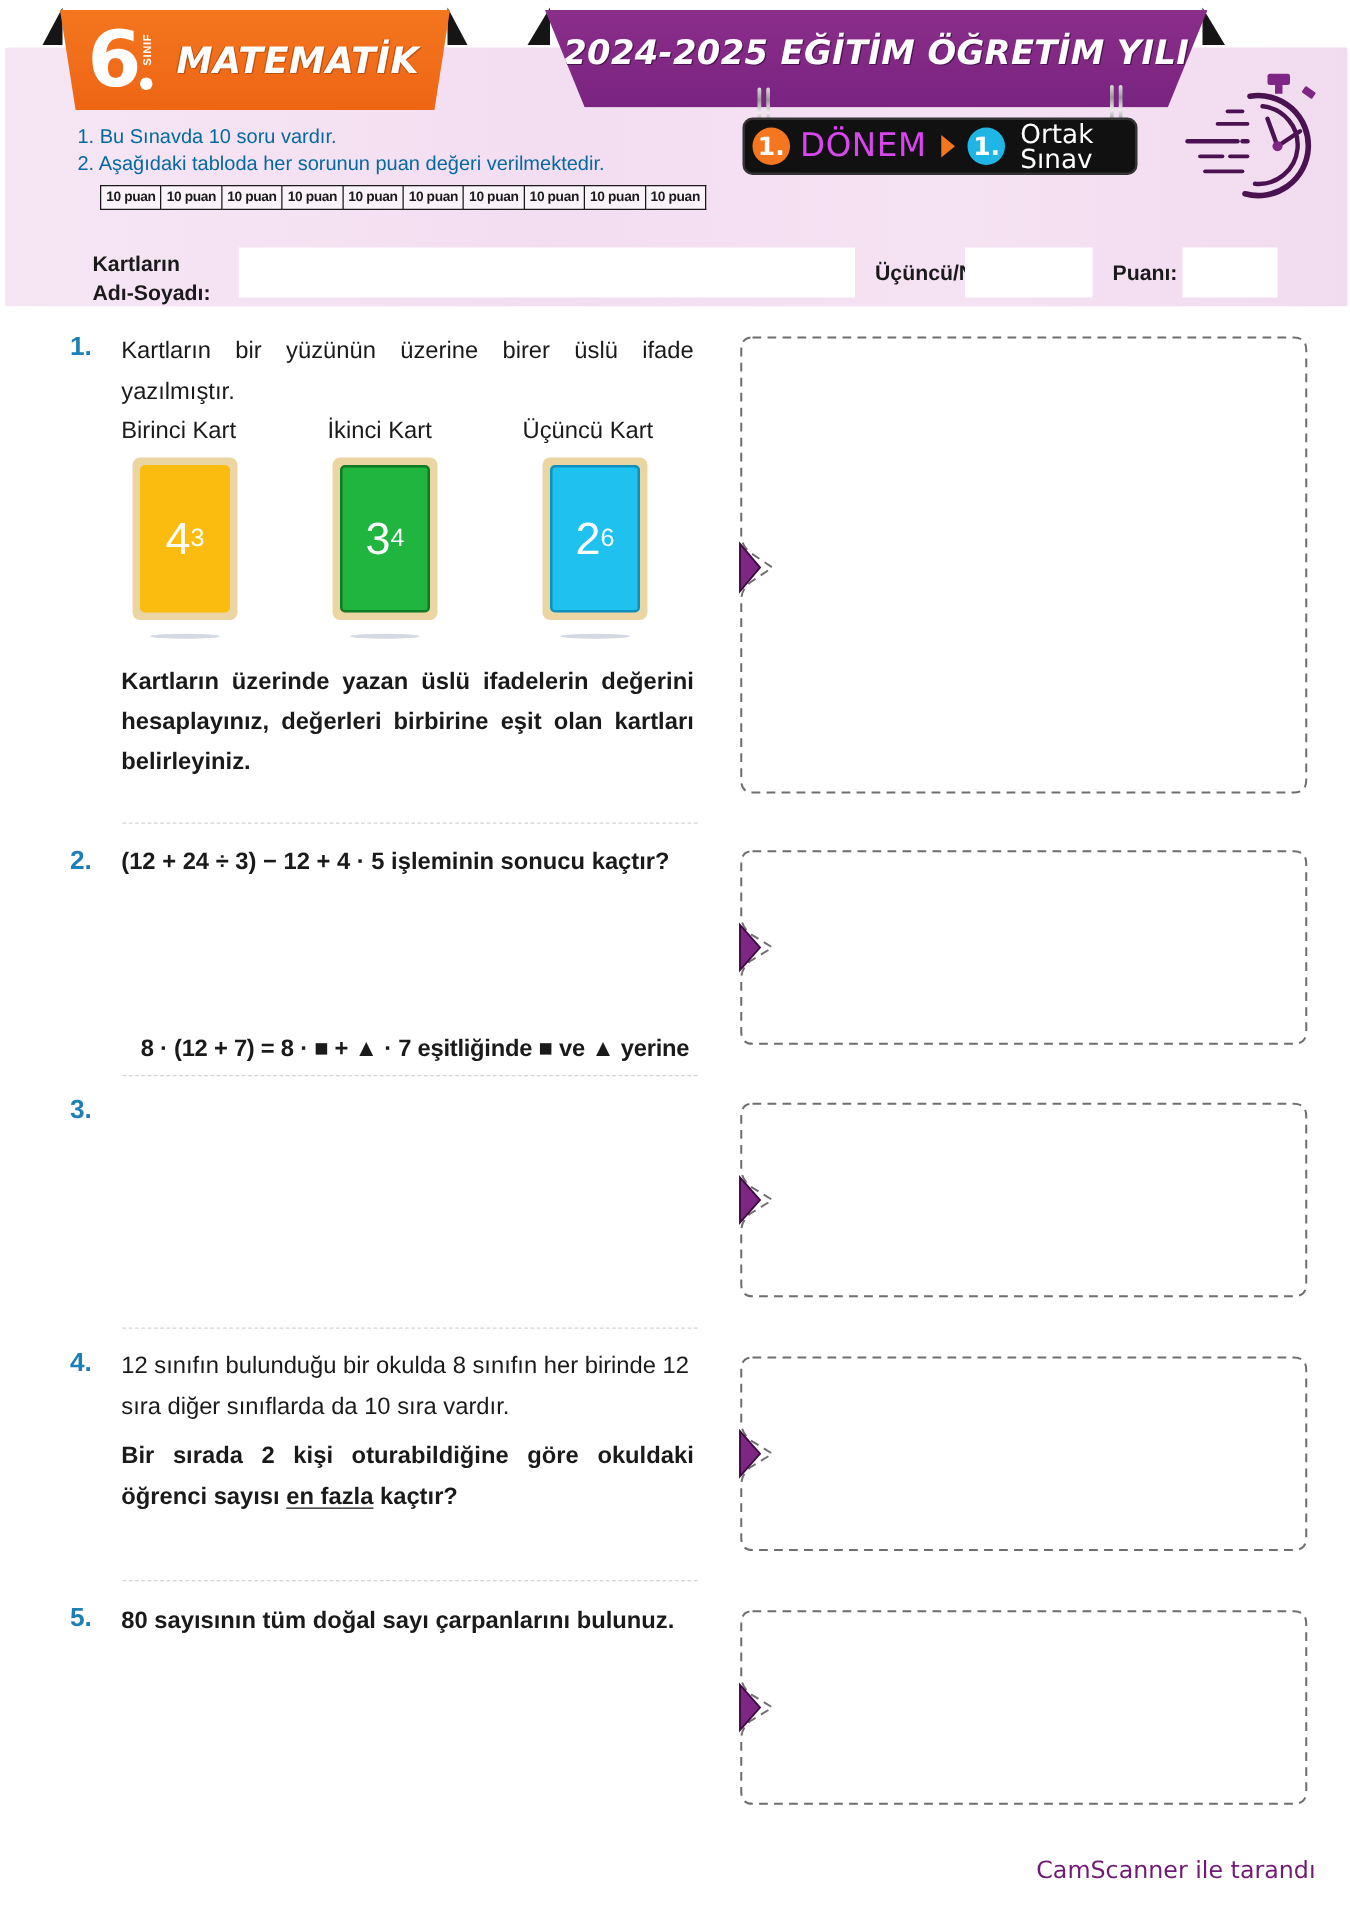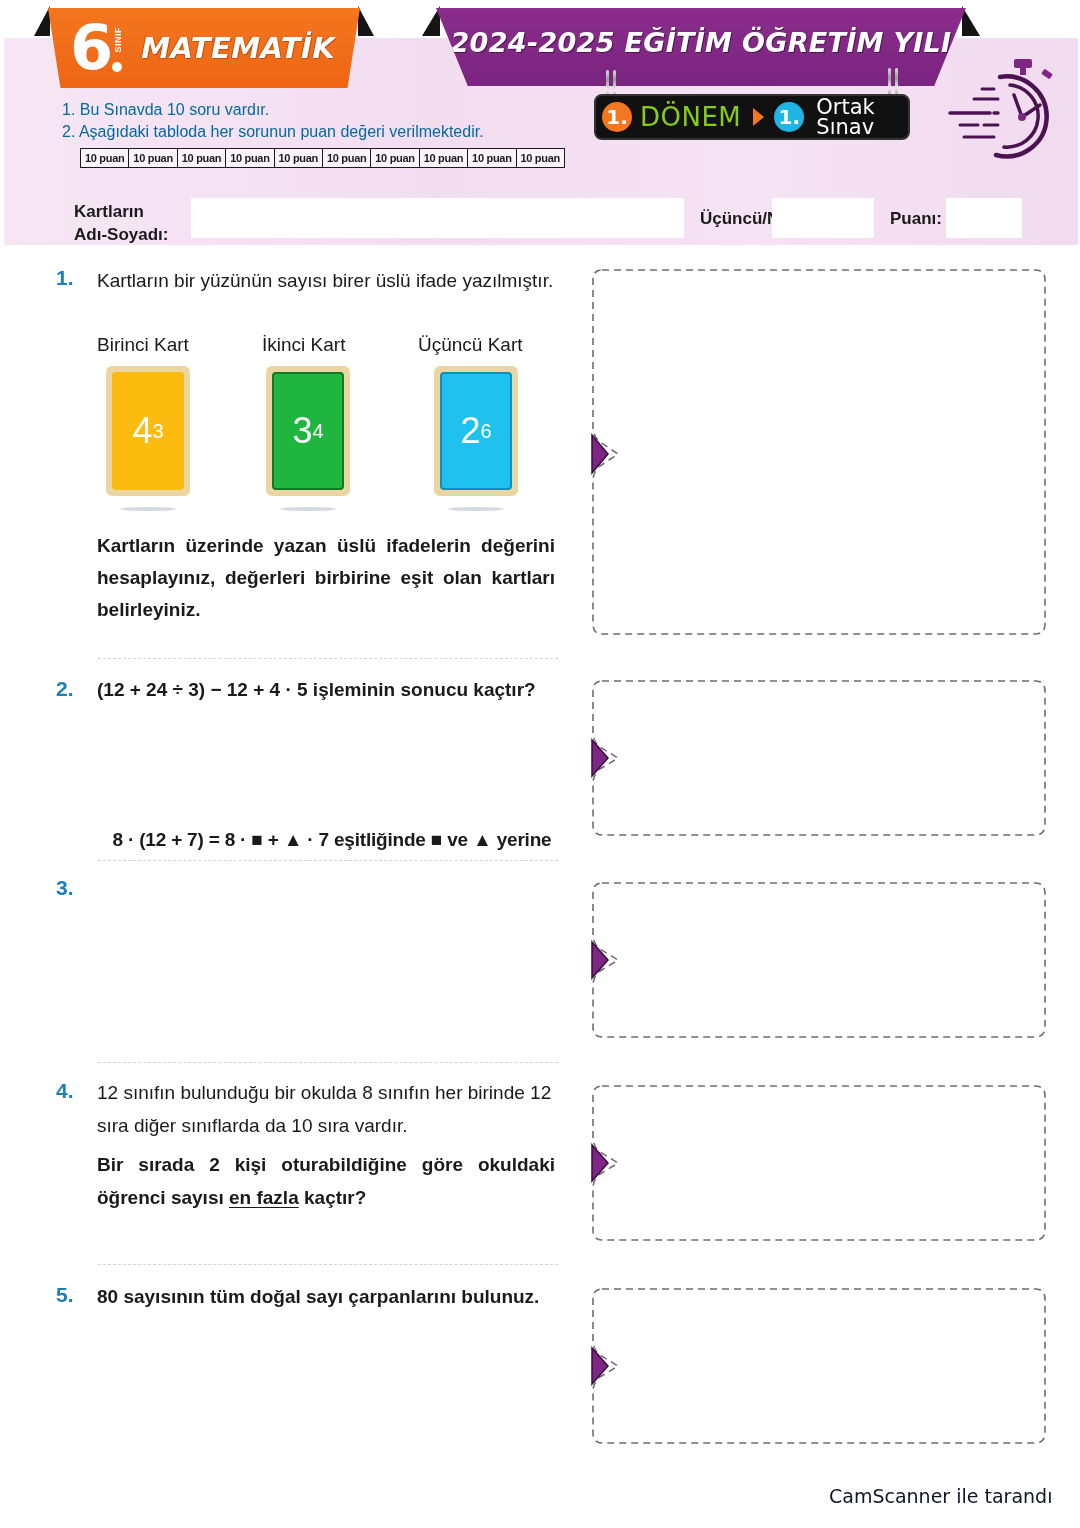--- a/index.html
+++ b/index.html
@@ -67,21 +67,21 @@
   .term-badge {
     position: absolute; left: 594px; top: 94px; width: 316px; height: 46px;
     background: #111; border-radius: 8px; border: 2px solid #333;
     display: flex; align-items: center; padding-left: 6px;
   }
   .num-circle {
     width: 30px; height: 30px; border-radius: 50%; color: #fff; font-weight: 700;
     font-size: 20px; display: flex; align-items: center; justify-content: center;
     font-family: "DejaVu Sans", sans-serif;
   }
-  .term-label { color: #84cc16; font-family: "DejaVu Sans", sans-serif; font-size: 26px; margin-left: 8px; letter-spacing: 0.5px; }
+  .term-label { color: #d946ef; font-family: "DejaVu Sans", sans-serif; font-size: 26px; margin-left: 8px; letter-spacing: 0.5px; }
   .term-arrow {
     width: 0; height: 0; border-top: 9px solid transparent; border-bottom: 9px solid transparent;
     border-left: 11px solid #f4761f; margin-left: 12px; margin-right: 10px;
   }
   .exam-label { color: #fff; font-family: "DejaVu Sans", sans-serif; font-size: 21px; line-height: 20px; margin-left: 12px; }
 
   .stopwatch { position: absolute; left: 938px; top: 55px; width: 126px; height: 110px; }
 
   .rules { position: absolute; left: 62px; top: 99px; font-size: 16px; line-height: 22px; color: #0369a1; }
 
@@ -117,21 +117,21 @@
     width: 100%; height: 100%; border-radius: 4px;
     display: flex; align-items: center; justify-content: center;
     color: #fff; font-size: 36px; font-family: "Liberation Sans", sans-serif;
   }
   .card-inner sup { font-size: 20px; vertical-align: 14px; }
   .card-shadow { position: absolute; width: 56px; height: 4px; border-radius: 50%; background: #d4d9e4; }
 
   .answer-box { position: absolute; left: 592px; width: 455px; }
   .answer-box svg { position: absolute; left: 0; top: 0; overflow: visible; }
 
-  .footer-scan { position: absolute; left: 829px; top: 1485px; font-family: "DejaVu Sans", sans-serif; font-size: 19px; color: #0f172a; }
+  .footer-scan { position: absolute; left: 829px; top: 1485px; font-family: "DejaVu Sans", sans-serif; font-size: 19px; color: #701a75; }
   .u { text-decoration: underline; text-underline-offset: 3px; }
 </style>
 </head>
 <body>
 
 <div class="header-band"></div>
 
 <div class="orange-ribbon-wrap">
   <div class="ribbon-fold-left"></div>
   <div class="ribbon-fold-right"></div>
@@ -211,21 +211,21 @@
   <div>Kartların</div>
   <div>Adı-Soyadı:</div>
 </div>
 <div class="name-box"></div>
 <div class="class-label">Üçüncü/No:</div>
 <div class="class-box"></div>
 <div class="score-label">Puanı:</div>
 <div class="score-box"></div>
 
 <div class="q-num" style="top:266px;">1.</div>
-<div class="q-text" style="top:264px;">Kartların bir yüzünün sayısı birer üslü ifade yazılmıştır.</div>
+<div class="q-text" style="top:264px;">Kartların bir yüzünün üzerine birer üslü ifade yazılmıştır.</div>
 
 <div class="card-label" style="left:97px; top:334px;">Birinci Kart</div>
 <div class="card-label" style="left:262px; top:334px;">İkinci Kart</div>
 <div class="card-label" style="left:418px; top:334px;">Üçüncü Kart</div>
 
 <div class="card" style="left:106px; top:366px;">
   <div class="card-inner" style="background:#fbbc0f;">
     <span>4</span>
       <sup>3</sup>
   </div>

